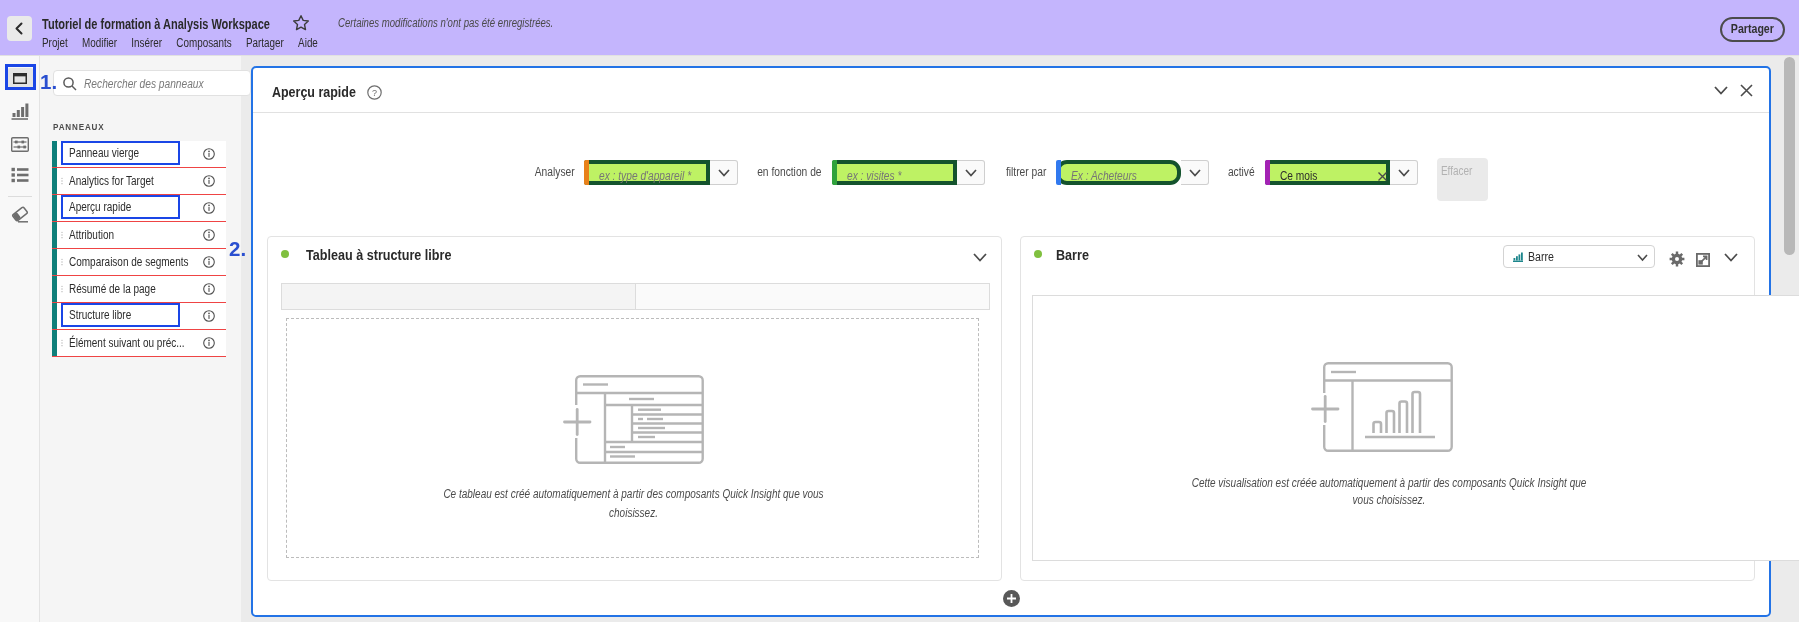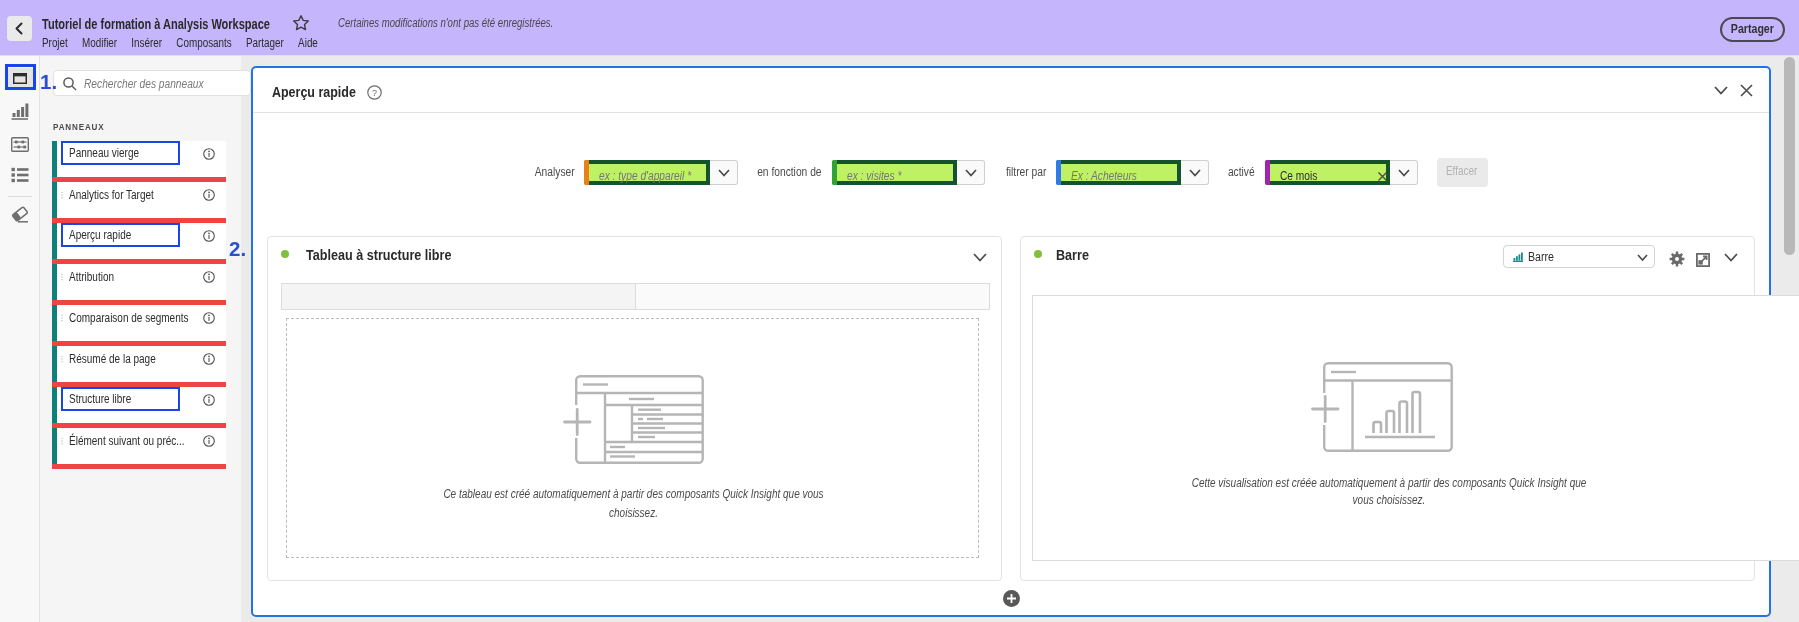--- a/index.html
+++ b/index.html
@@ -22,42 +22,42 @@
 #railsel { position:absolute; left:7.5px; top:68px; width:25px; height:20px; background:#e4e4e4; border-radius:2px; }
 #railbox { position:absolute; left:5px; top:64px; width:31px; height:26px; border:3px solid #1a46e6; }
 
 
 #sidebar { position:absolute; left:40px; top:56px; width:201px; height:566px; background:#f5f5f5; }
 #one { position:absolute; left:40px; top:70px; z-index:6; font-size:20.5px; font-weight:bold; color:#2a4fd0; }
 #searchbox { position:absolute; left:53px; top:70px; width:198px; height:26px; background:#fff; border:1px solid #e1e1e1; border-radius:4px; }
 #searchbox span { position:absolute; left:30px; top:6px; font-style:italic; font-size:12px; color:#7a7a7a; transform:scaleX(0.85); transform-origin:0 0; white-space:nowrap; }
 #panneaux { position:absolute; left:53px; top:121px; font-size:9.5px; font-weight:bold; color:#4b4b4b; letter-spacing:1px; transform:scaleX(0.85); transform-origin:0 0; }
 #plist { position:absolute; left:52px; top:141px; width:174px; }
-.prow { position:relative; width:174px; height:41px; background:#fff; border-bottom:5px solid #ef4444; }
+.prow { position:relative; width:174px; height:27px; background:#fff; border-bottom:1px solid #ef4444; }
 .prow .teal { position:absolute; left:0; top:0; width:5px; height:100%; background:#0f7f7a; }
 .prow .lbl { position:absolute; left:17px; top:5.5px; font-size:12.5px; color:#2c2c2c; white-space:nowrap; transform:scaleX(0.8); transform-origin:0 0; }
 .prow .dots { position:absolute; left:9px; top:7px; width:2px; height:12px; }
 .bluebox { position:absolute; left:8.5px; top:0px; width:119px; height:23.5px; border:2.5px solid #1a46e6; background:#fff; }
 .bluebox span { position:absolute; left:6px; top:3px; font-size:12.5px; color:#2c2c2c; white-space:nowrap; transform:scaleX(0.8); transform-origin:0 0; }
 .inf { position:absolute; right:11px; top:7px; }
 #two { position:absolute; left:229px; top:237px; font-size:20.5px; font-weight:bold; color:#2a4fd0; }
 
 
 #panel { position:absolute; left:251px; top:66px; width:1520px; height:551px; background:#fff; border:2px solid #2373e6; border-radius:5px; }
 #phead { position:absolute; left:0; top:0; width:100%; height:45px; border-bottom:1px solid #e1e1e1; }
 #ptitle { position:absolute; left:19px; top:15.5px; font-size:14.5px; font-weight:bold; color:#2a2a2a; transform:scaleX(0.86); transform-origin:0 0; white-space:nowrap; }
 
 
 .flabel { position:absolute; top:97px; font-size:12.5px; color:#4b4b4b; transform:scaleX(0.82); transform-origin:100% 0; white-space:nowrap; }
 .combo { position:absolute; top:92px; height:25px; }
 .combo .cbar { position:absolute; left:0; top:0; width:5px; height:25px; border-radius:2px 0 0 2px; }
 .combo .cfield { position:absolute; left:0; top:0; height:25px; background:#bef264; border:4px solid #14532d; border-radius:3px 0 0 3px; }
 .combo .cfield span { position:absolute; left:11px; top:5px; font-size:12px; font-style:italic; color:#767676; white-space:nowrap; transform:scaleX(0.85); transform-origin:0 0; }
 .combo .cbtn { position:absolute; top:0; width:28px; height:25px; background:#fafafa; border:1px solid #cfcfcf; border-left:none; border-radius:0 3px 3px 0; }
-#effacer { position:absolute; left:1183.5px; top:90px; width:51px; height:29px; background:#eaeaea; border-radius:4px; text-align:center; font-size:12.5px; color:#b2b2b2; line-height:26px; }
+#effacer { position:absolute; left:1183.5px; top:90px; width:51px; height:43px; background:#eaeaea; border-radius:4px; text-align:left; font-size:12.5px; color:#b2b2b2; line-height:26px; }
 #effacer span { display:inline-block; transform:scaleX(0.8); transform-origin:50% 50%; }
 
 
 .card { position:absolute; top:167.5px; height:345.5px; background:#fff; border:1px solid #e3e3e3; border-radius:4px; }
 #card1 { left:13.5px; width:735px; }
 #card2 { left:766.5px; width:735px; }
 .gdot { position:absolute; left:13px; top:13.5px; width:8px; height:8px; border-radius:50%; background:#80c03f; }
 .ctitle { position:absolute; left:38px; top:9.5px; font-size:15px; font-weight:bold; color:#2a2a2a; transform:scaleX(0.84); transform-origin:0 0; white-space:nowrap; }
 .cchev { position:absolute; top:16px; }
 
@@ -287,21 +287,21 @@
       </div>
     <div class="cbar" style="background:#30a23c;"></div>
     <div class="cbtn" style="left:125px;">
         <svg style="position:absolute;left:8px;top:8px;" width="12" height="8" viewBox="0 0 12 8">
           <path d="M1 1 L6 6.5 L11 1" stroke="#4b4b4b" stroke-width="1.7" fill="none"></path>
         </svg>
       </div>
   </div>
   <div class="flabel" style="right:723px;">filtrer par</div>
   <div class="combo" style="left:803px; width:153px;">
-    <div class="cfield" style="width:125px;">
+    <div class="cfield" style="width:125px;border-radius:11px;">
         <span>Ex : Acheteurs</span>
       </div>
     <div class="cbar" style="background:#3179ef;"></div>
     <div class="cbtn" style="left:125px;">
         <svg style="position:absolute;left:8px;top:8px;" width="12" height="8" viewBox="0 0 12 8">
           <path d="M1 1 L6 6.5 L11 1" stroke="#4b4b4b" stroke-width="1.7" fill="none"></path>
         </svg>
       </div>
   </div>
   <div class="flabel" style="right:514px;">activé</div>

